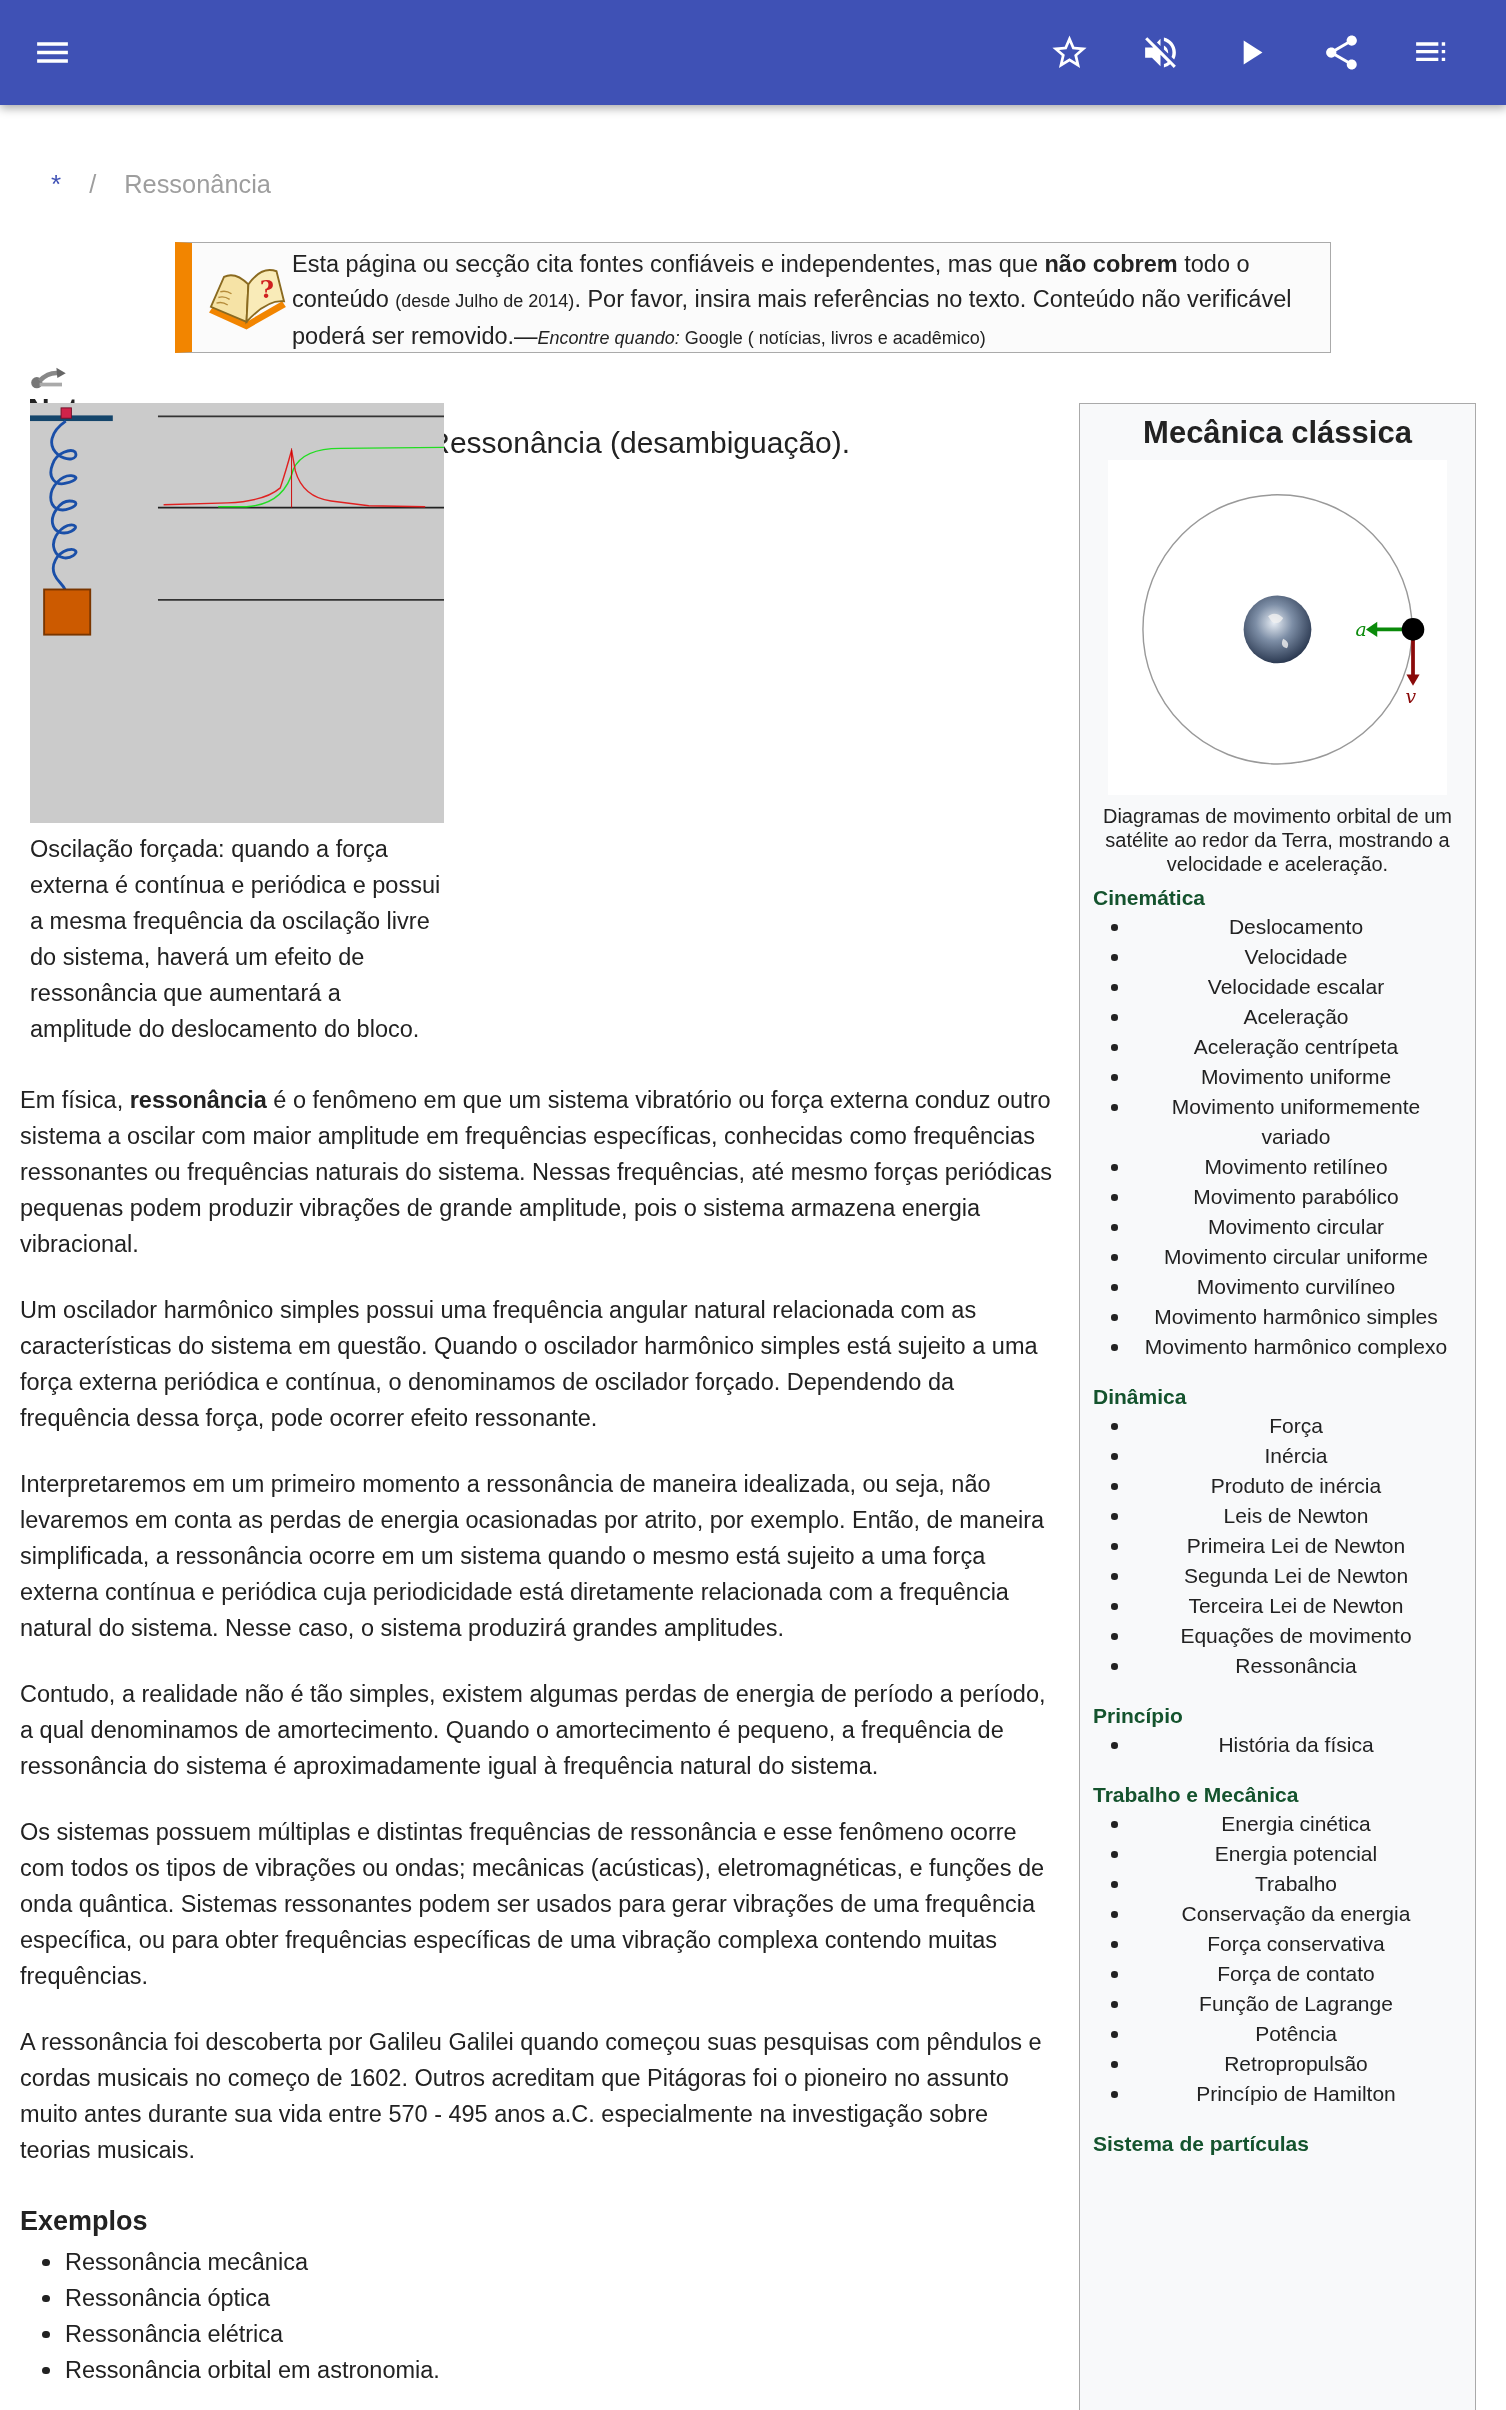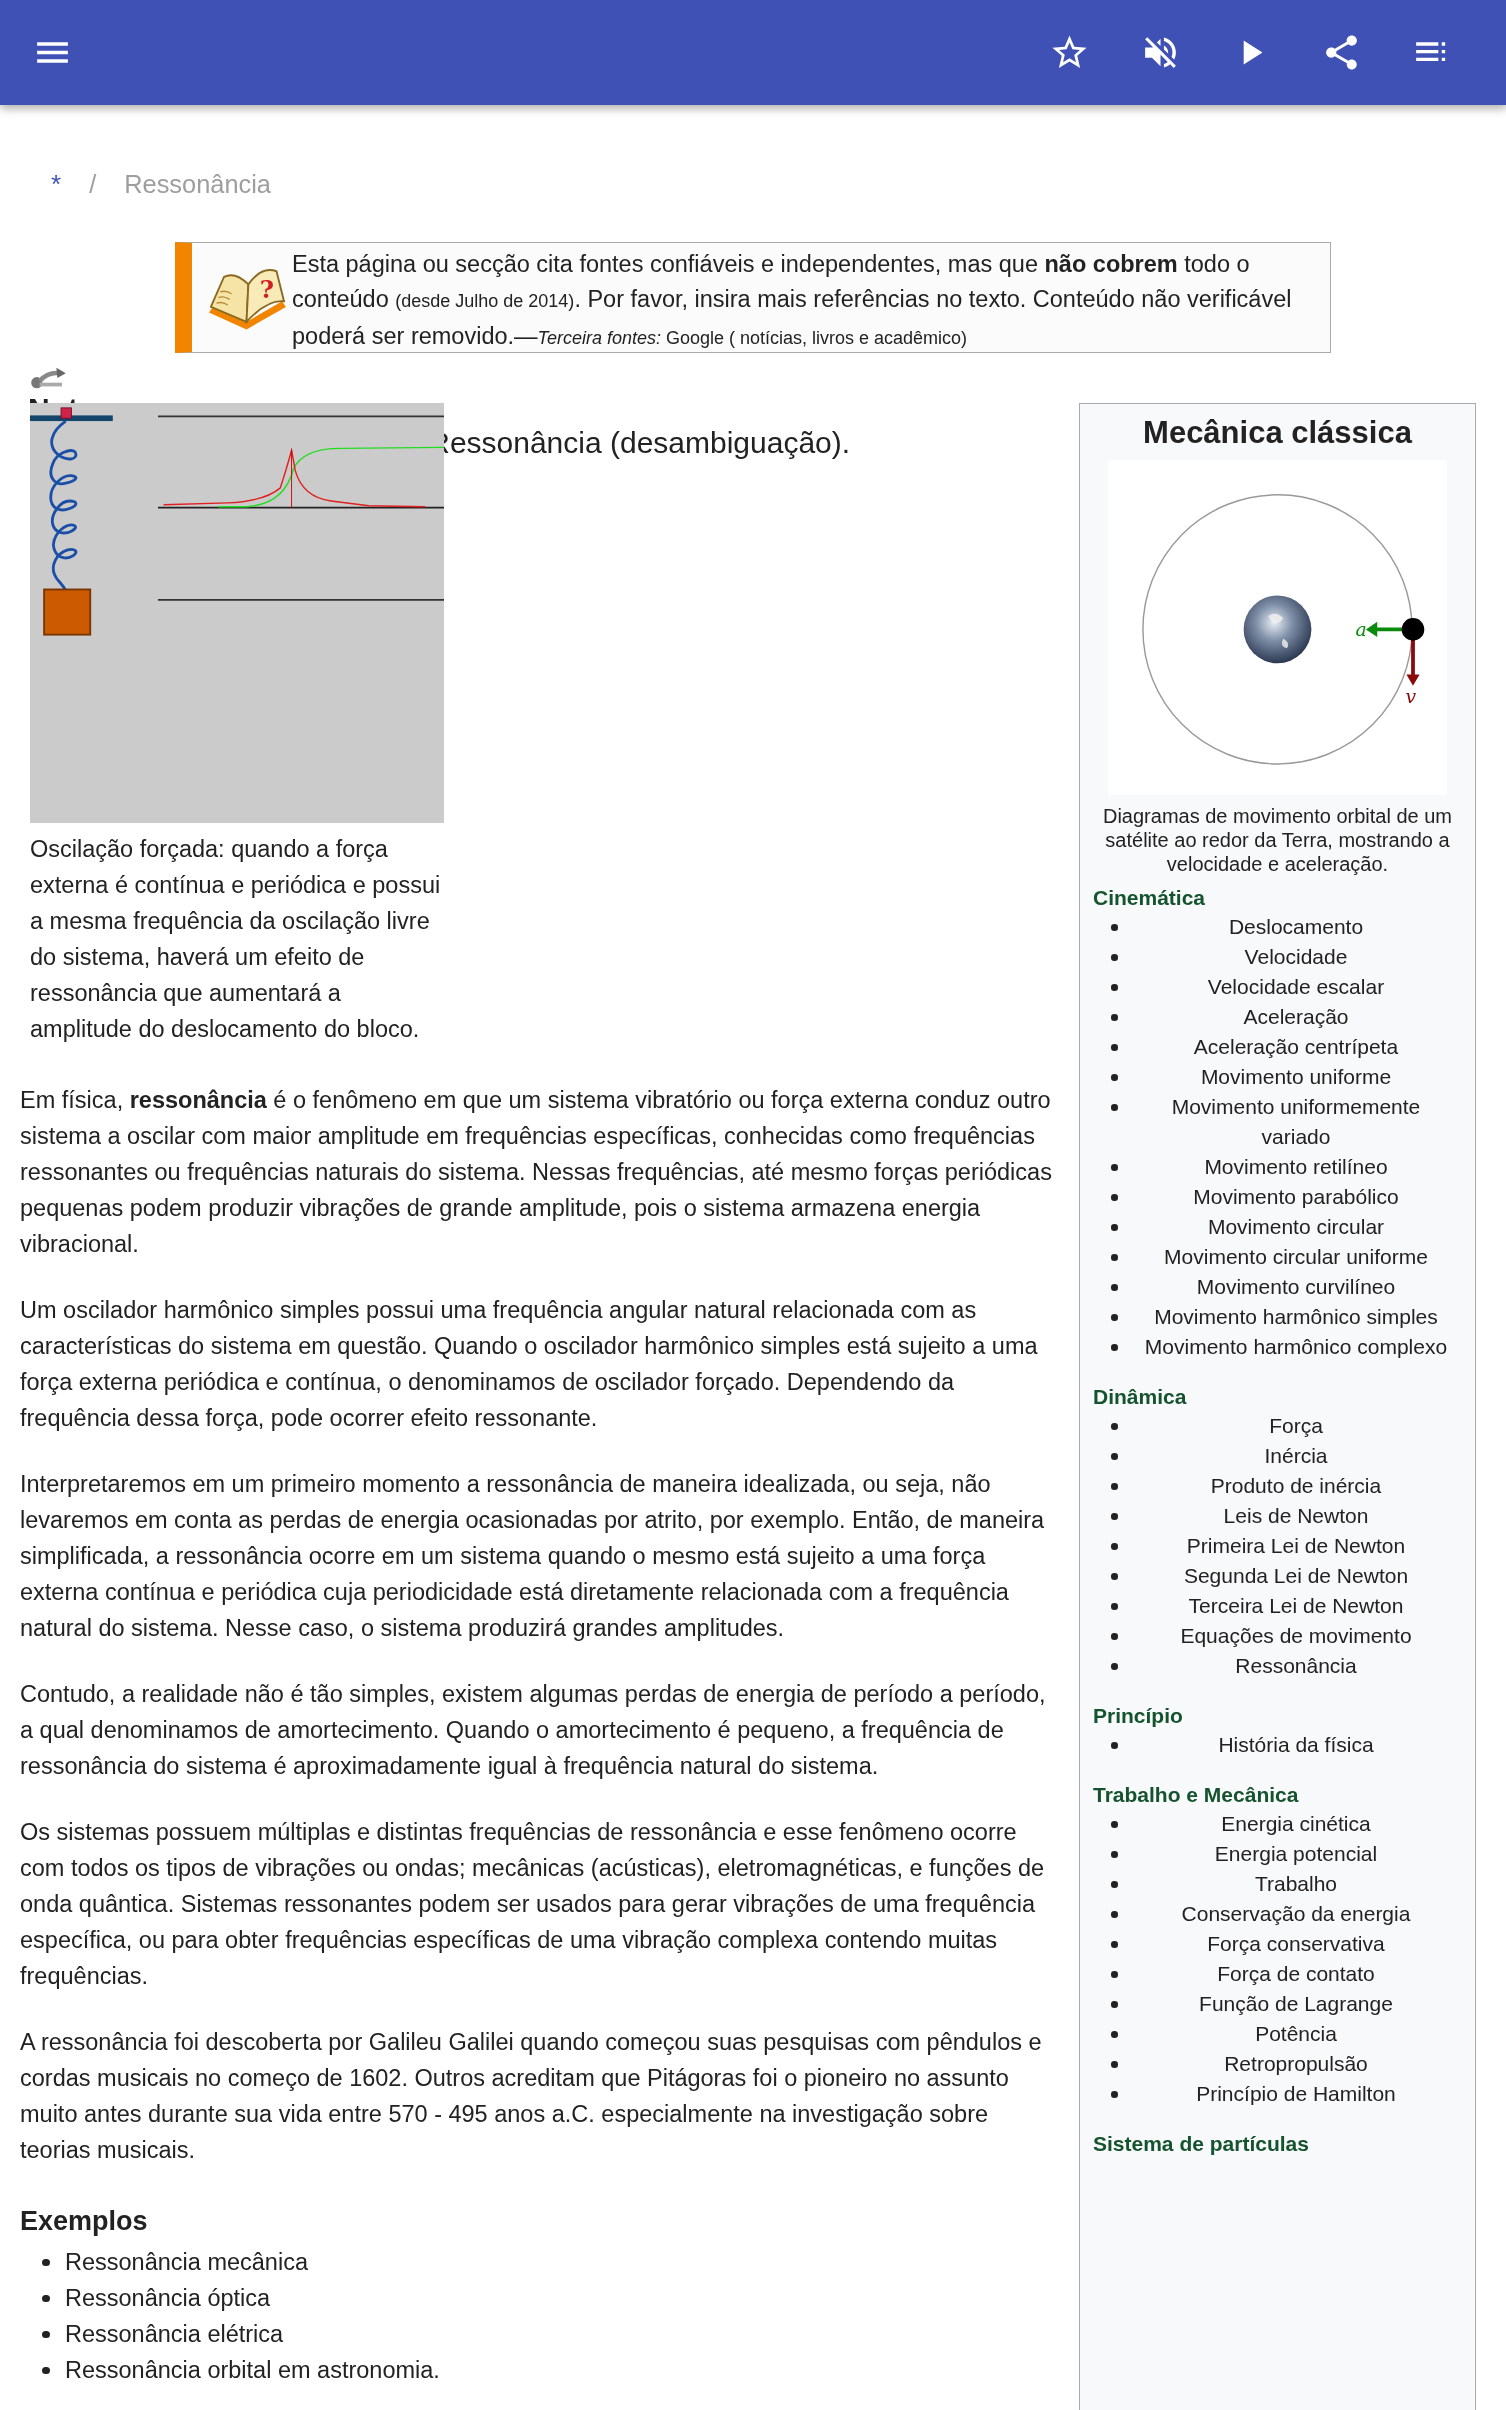--- a/index.html
+++ b/index.html
@@ -105,21 +105,21 @@
 
 <div class="ambox">
   <svg class="book" viewBox="0 0 92 80">
     <path d="M6 56 L46 74 L88 50 L84 44 L46 66 L10 50 Z" fill="#f28500"></path>
     <path d="M8 50 L22 18 Q34 12 48 26 L46 66 Z" fill="#f6e3a6" stroke="#8a6a20" stroke-width="2"></path>
     <path d="M48 26 Q62 6 78 12 L86 44 Q68 42 46 66 Z" fill="#f9ebb8" stroke="#8a6a20" stroke-width="2"></path>
     <path d="M18 34 q6 -2 12 2 M16 40 q6 -2 12 2 M14 46 q6 -2 12 2" stroke="#b58b3a" stroke-width="1.5" fill="none"></path>
     <text x="60" y="40" font-size="26" font-weight="bold" fill="#d02020" font-family="DejaVu Serif, serif">?</text>
   </svg>
   <div class="txt">
-    <span>Esta página ou secção cita fontes confiáveis e independentes, mas que </span><b>não cobrem</b><span> todo o conteúdo </span><span class="small">(desde Julho de 2014)</span><span>. Por favor, insira mais referências no texto. Conteúdo não verificável poderá ser removido.—</span><span class="em">Terceira fontes:</span><span class="small"> Google ( notícias, livros e acadêmico)</span>
+    <span>Esta página ou secção cita fontes confiáveis e independentes, mas que </span><b>não cobrem</b><span> todo o conteúdo </span><span class="small">(desde Julho de 2014)</span><span>. Por favor, insira mais referências no texto. Conteúdo não verificável poderá ser removido.—</span><span class="em">Encontre quando:</span><span class="small"> Google ( notícias, livros e acadêmico)</span>
   </div>
 </div>
 
 <div class="nota">
   <svg viewBox="0 0 42 30">
     <circle cx="9" cy="20" r="6" fill="#777"></circle>
     <path d="M12 18 Q22 8 34 10" stroke="#888" stroke-width="5" fill="none"></path>
     <path d="M12 22 L36 22" stroke="#aaa" stroke-width="4" fill="none"></path>
     <path d="M30 4 L40 10 L31 15 Z" fill="#666"></path>
   </svg>

